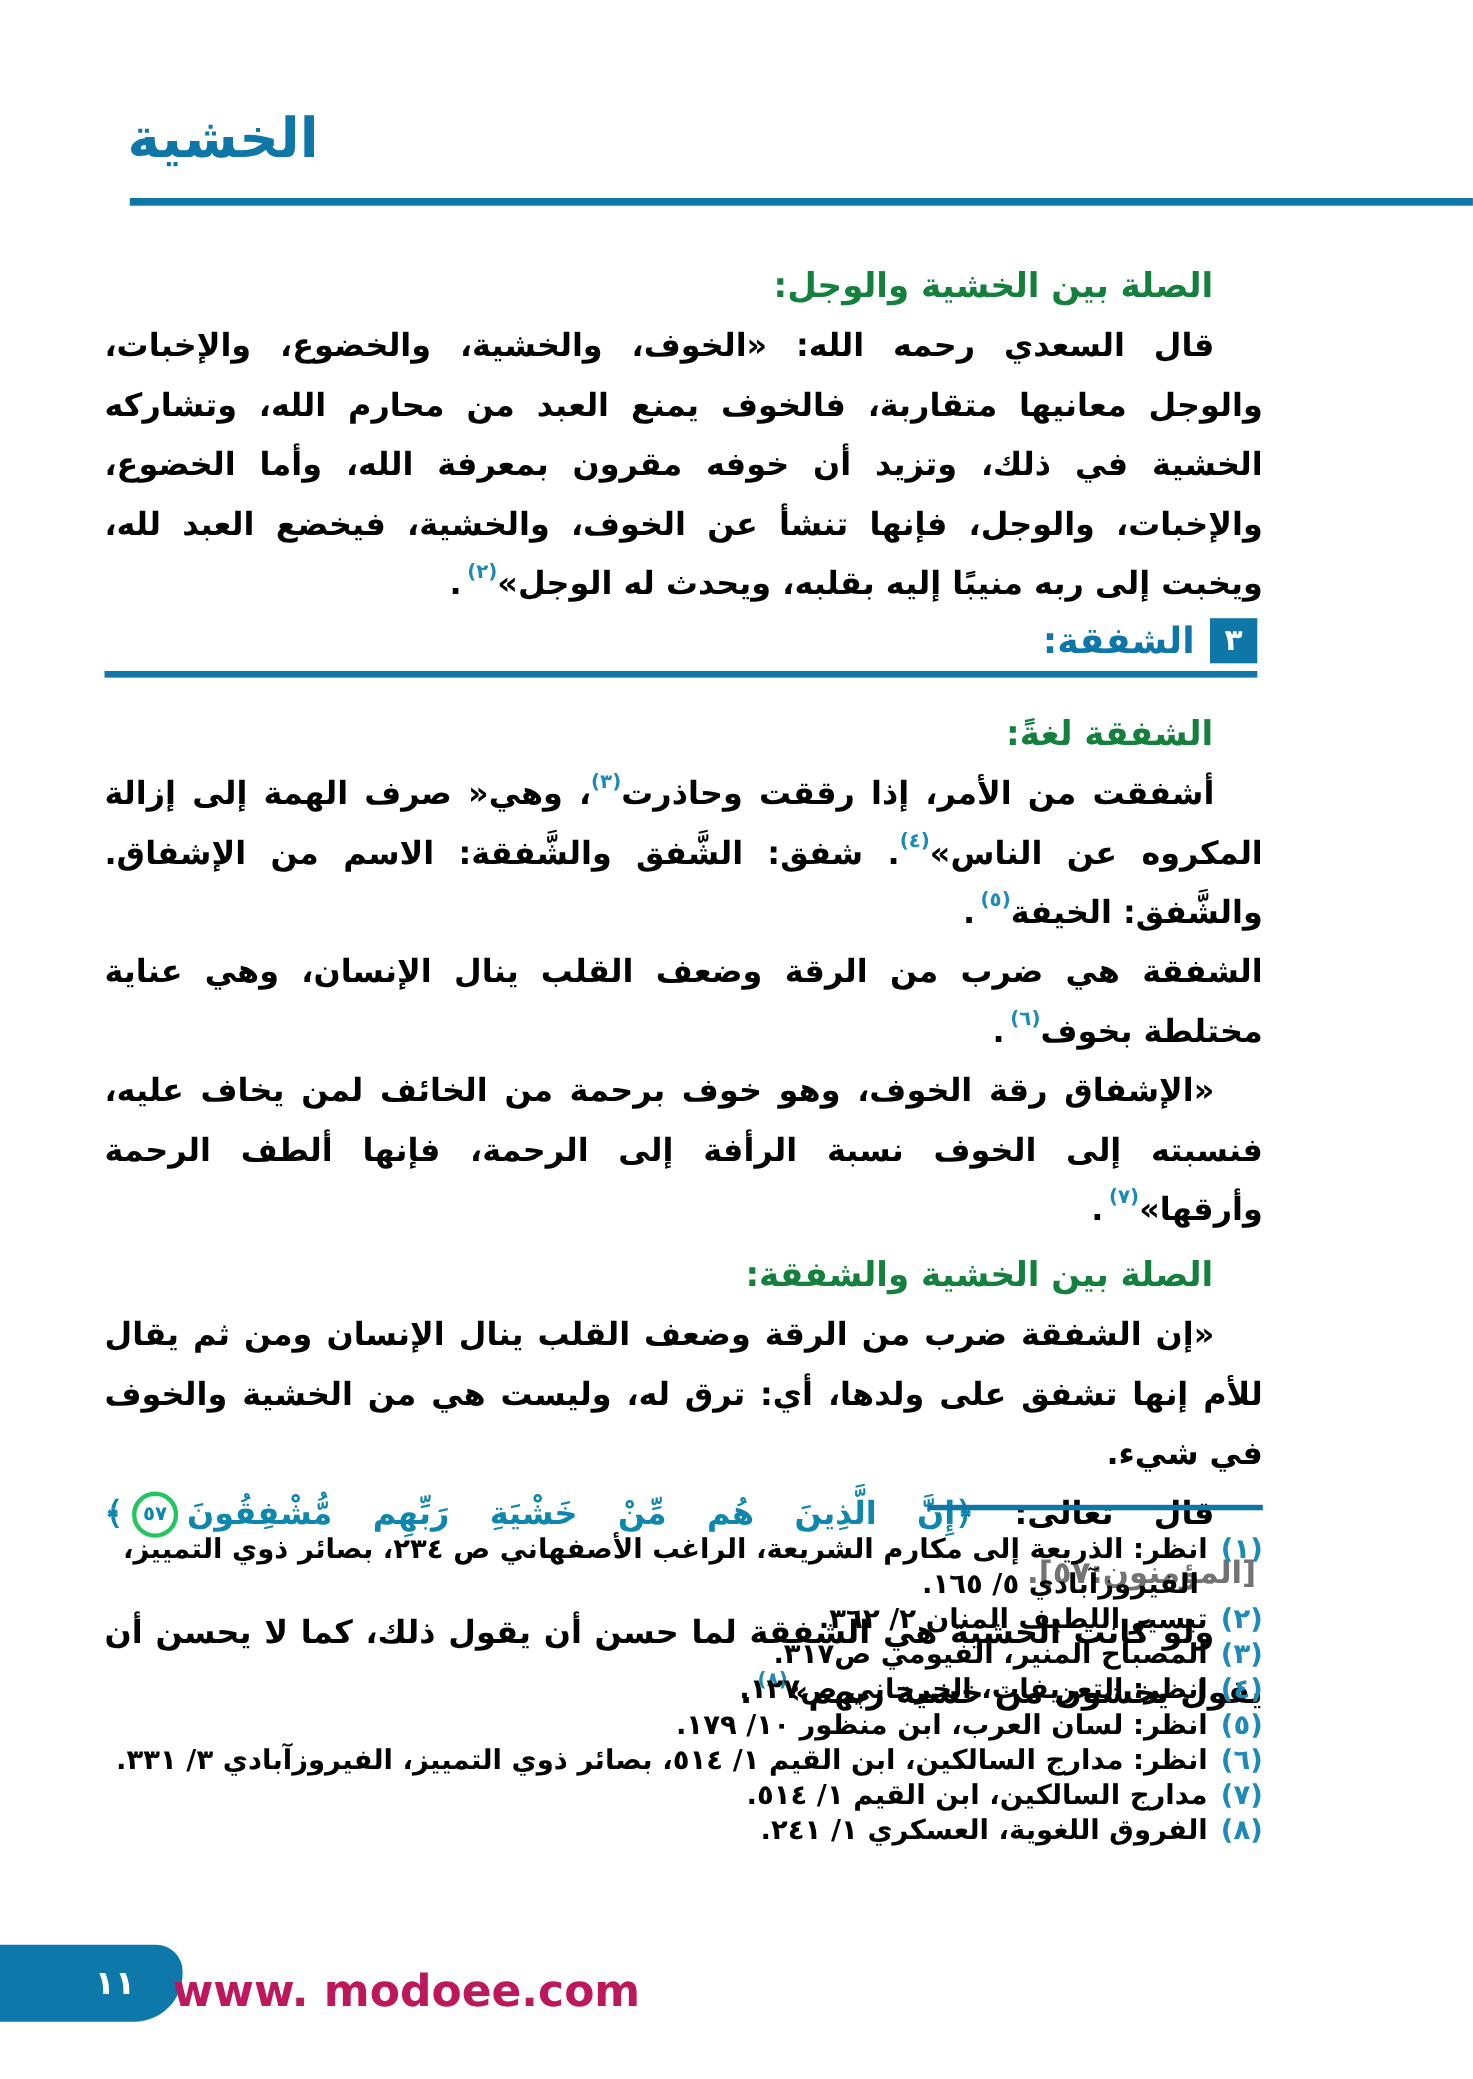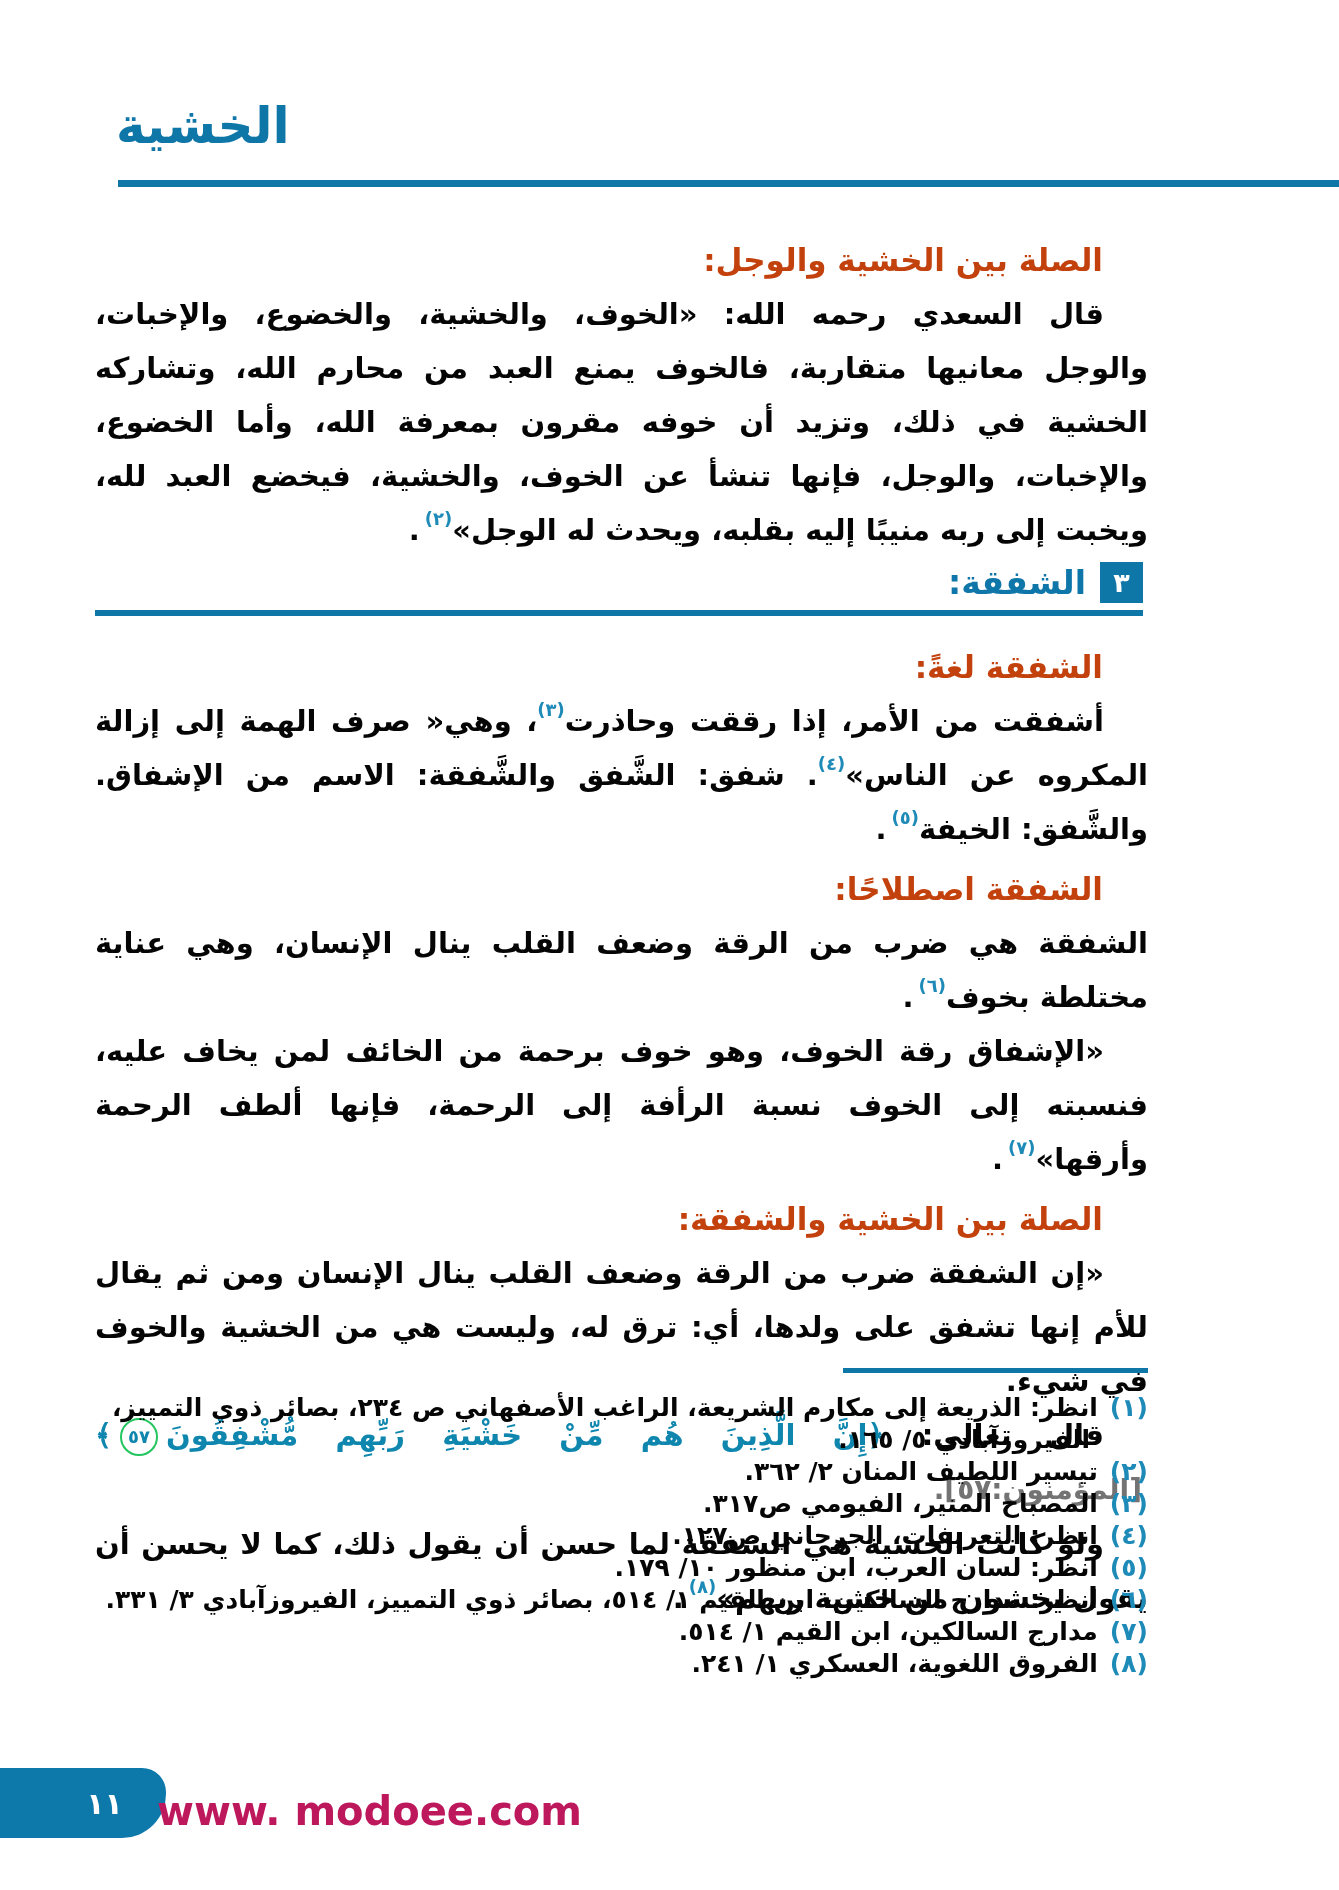--- a/index.html
+++ b/index.html
@@ -35,21 +35,21 @@
     margin:0;
     font-size:29px; font-weight:700;
     line-height:54px;
     text-align:justify;
     color:#050505;
   }
   .indent { text-indent:44px; }
 
   .bheading {
     margin:0;
-    color:#c2410c;
+    color:#15803d;
     font-size:31px; font-weight:700;
     line-height:54px;
     padding-right:45px;
     text-align:right;
   }
   .hgap { margin-top:6px; }
 
   sup.fnref {
     color:#1e8ab8;
     font-size:18px; font-weight:700;
@@ -74,21 +74,21 @@
   .sec-rule {
     position:absolute; top:610px; right:196px;
     width:1048px; height:6px; background:#0f76a8;
   }
 
   
   .quran { color:#0e86ae; }
   .ayah-badge {
     display:inline-flex; align-items:center; justify-content:center;
     width:34px; height:34px;
-    border:2px solid #22c55e; border-radius:50%;
+    border:4px solid #22c55e; border-radius:50%;
     font-size:18px; font-weight:700; color:#0e86ae;
     margin:0 8px; vertical-align:middle;
     line-height:1; text-indent:0;
   }
   .quran-ref { font-size:28px; font-weight:700; color:#737373; margin-right:6px; }
 
   
   .fn-sep {
     position:absolute; top:1368px; right:191px;
     width:305px; height:5px; background:#0f76a8;
@@ -138,21 +138,20 @@
     <div class="sec-box">٣</div>
     <div class="sec-label">الشفقة:</div>
   </div>
   <div class="sec-rule"></div>
 
   <div class="col sec2" style="position:absolute;">
     <h3 class="bheading">الشفقة لغةً:</h3>
 
     <p class="bodyline indent"><span>أشفقت من الأمر، إذا رققت وحاذرت</span><sup class="fnref">(٣)</sup><span>، وهي« صرف الهمة إلى إزالة المكروه عن الناس»</span><sup class="fnref">(٤)</sup><span>. شفق: الشَّفق والشَّفقة: الاسم من الإشفاق. والشَّفق: الخيفة</span><sup class="fnref">(٥)</sup><span class="tail">.</span></p>
 
-    <h3 class="bheading hgap">الشفقة اصطلاحًا:</h3>
 
     <p class="bodyline"><span>الشفقة هي ضرب من الرقة وضعف القلب ينال الإنسان، وهي عناية مختلطة بخوف</span><sup class="fnref">(٦)</sup><span class="tail">.</span></p>
 
     <p class="bodyline indent"><span>«الإشفاق رقة الخوف، وهو خوف برحمة من الخائف لمن يخاف عليه، فنسبته إلى الخوف نسبة الرأفة إلى الرحمة، فإنها ألطف الرحمة وأرقها»</span><sup class="fnref">(٧)</sup><span class="tail">.</span></p>
 
     <h3 class="bheading hgap">الصلة بين الخشية والشفقة:</h3>
 
     <p class="bodyline indent">«إن الشفقة ضرب من الرقة وضعف القلب ينال الإنسان ومن ثم يقال للأم إنها تشفق على ولدها، أي: ترق له، وليست هي من الخشية والخوف في شيء.</p>
 
     <p class="bodyline indent"><span>قال تعالى:</span>

